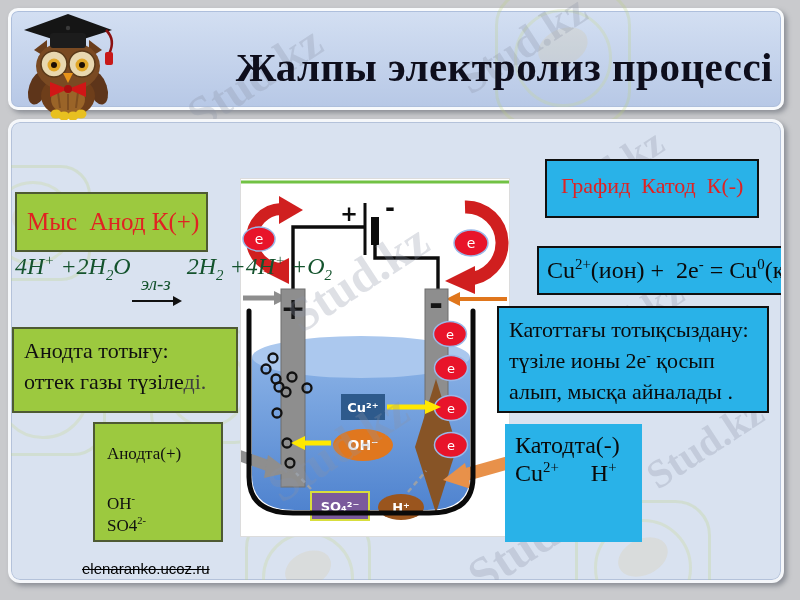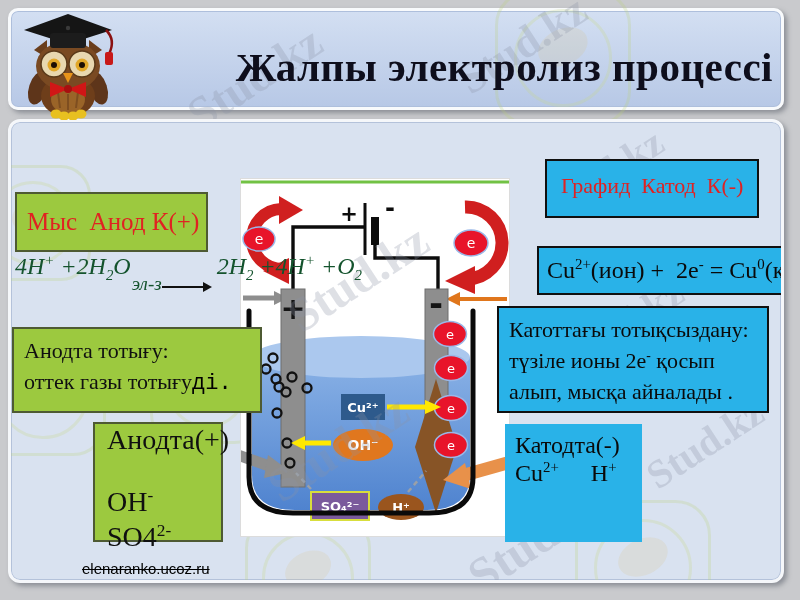--- a/index.html
+++ b/index.html
@@ -28,36 +28,36 @@
   #title-text{left:76px;right:8px;top:32px;text-align:right;font-size:41px;font-weight:bold;color:#0e0e1c;
       letter-spacing:.5px;z-index:5;}
   #owl{left:16px;top:4px;z-index:20;}
 
   
   .greenbox{background:#9cc93f;border:2px solid #4e5a33;box-sizing:border-box;z-index:5;}
   .cyanbox{background:#29b2e8;box-sizing:border-box;z-index:5;}
   .bordered{border:2px solid #101010;}
   .redtxt{color:#e02222;}
   #anode-header{left:4px;top:38px;width:193px;height:60px;font-size:25px;padding:14px 0 0 10px;margin-top:32px;}
-  #oxidation-box{left:1px;top:205px;width:250px;height:86px;font-size:22px;line-height:1.4;padding:7px 0 0 10px;color:#101010;}
-  #oxidation-box .blue2{color:#000000;font-family:Liberation Mono, monospace;}
-  #anode-ions-box{left:82px;top:300px;width:130px;height:120px;font-size:28px;color:#101010;padding:0 0 0 12px;}
+  #oxidation-box{left:1px;top:205px;width:226px;height:86px;font-size:22px;line-height:1.4;padding:7px 0 0 10px;color:#101010;}
+  #oxidation-box .blue2{color:#404040;}
+  #anode-ions-box{left:82px;top:300px;width:130px;height:120px;font-size:17px;color:#101010;padding:20px 0 0 12px;}
   #anode-ions-box .ionline{margin-top:28px;line-height:1.25;}
   #cathode-header{left:534px;top:37px;width:214px;height:59px;font-size:22px;padding:12px 0 0 14px;}
   #cathode-eq{left:526px;top:124px;width:247px;height:49px;font-size:24px;color:#0a0a0a;padding:8px 0 0 8px;white-space:nowrap;}
   #reduction-box{left:486px;top:184px;width:272px;height:107px;font-size:22px;line-height:1.42;color:#0a0a0a;padding:6px 0 0 10px;}
   #cathode-ions-box{left:494px;top:302px;width:137px;height:118px;font-size:24px;color:#0a0a0a;padding:8px 0 0 10px;font-family:Liberation Serif, serif;}
   #cathode-ions-box .ionline{}
   #cathode-ions-box .gap{display:inline-block;width:32px;}
 
   sup,sub{font-size:62%;}
 
   
   #anode-equation{left:4px;top:130px;width:250px;font-size:24px;font-style:italic;color:#14532d;z-index:6;white-space:nowrap;}
-  .elz{display:inline-flex;flex-direction:row;align-items:center;vertical-align:-16px;margin:0 1px;}
+  .elz{display:inline-flex;flex-direction:column;align-items:center;vertical-align:-16px;margin:0 1px;}
   .elz-t{font-size:19px;}
   .elz-a{width:48px;height:2px;background:#111;position:relative;margin-top:5px;}
   .elz-a::after{content:"";position:absolute;right:-2px;top:-4px;border-left:9px solid #111;
       border-top:5px solid transparent;border-bottom:5px solid transparent;}
 
   
   #diagram-panel{left:229px;top:56px;width:268px;height:357px;background:#ffffff;border:1px solid #dcdcdc;
       box-sizing:content-box;z-index:3;}
 
   
@@ -238,21 +238,21 @@
     <span>Мыс&nbsp; Анод К(+)</span>
   </div>
 
   <div id="anode-equation" class="abs"><span>4H</span><sup>+</sup><span>&nbsp;+2H</span><sub>2</sub><span>O</span><span class="elz">
         <span class="elz-t">эл-з</span>
         <span class="elz-a"></span>
       </span><span>&nbsp;2H</span><sub>2</sub><span>&nbsp;+4H</span><sup>+</sup><span>&nbsp;+O</span><sub>2</sub></div>
 
   <div id="oxidation-box" class="abs greenbox">
     <div>Анодта тотығу:</div>
-    <div><span>оттек газы тотығу</span><span class="blue2">ді.</span></div>
+    <div><span>оттек газы түзіле</span><span class="blue2">ді.</span></div>
   </div>
 
   <div id="anode-ions-box" class="abs greenbox">
     <div>Анодта(+)</div>
     <div class="ionline"><span>OH</span><sup>-</sup><br>
     <span>SO4</span><sup>2-</sup></div>
   </div>
 
   <div id="cathode-header" class="abs cyanbox bordered redtxt">
     <span>Графид&nbsp; Катод&nbsp; К(-)</span>

